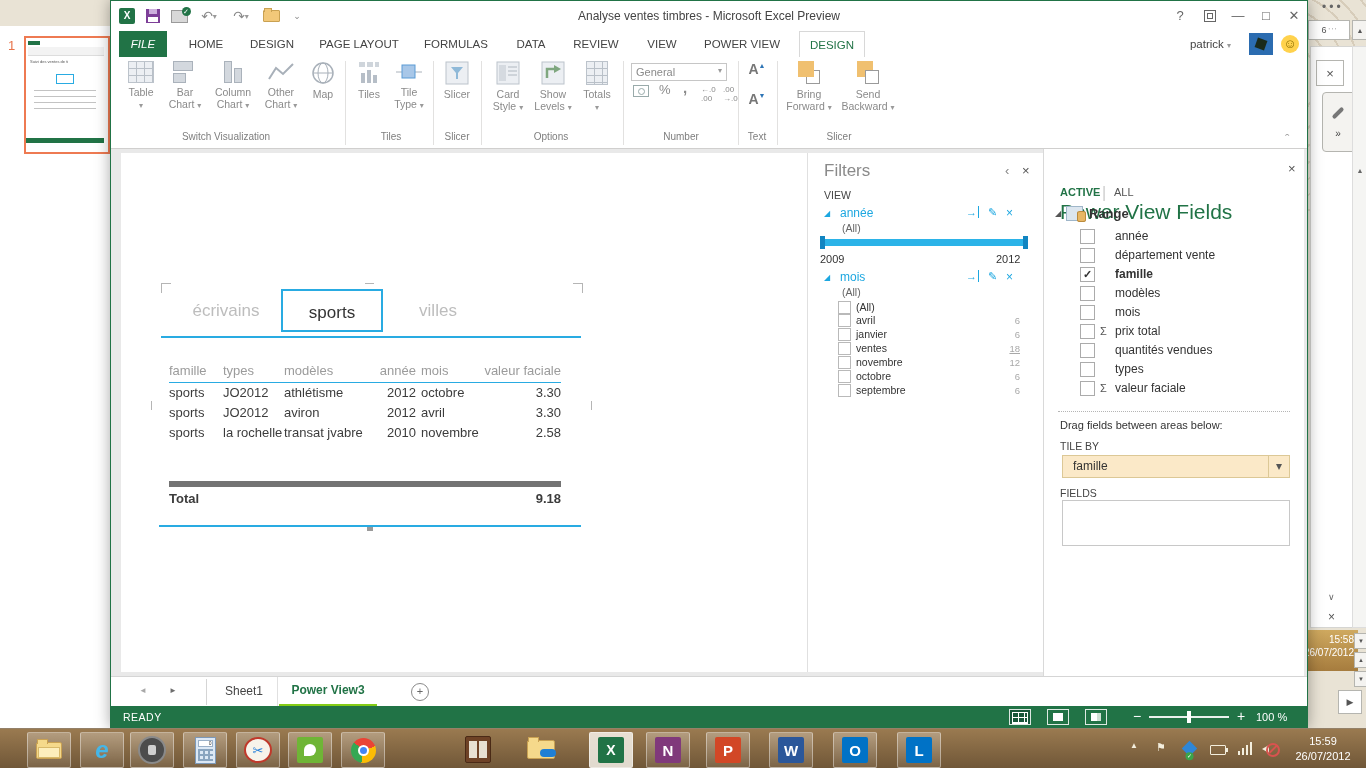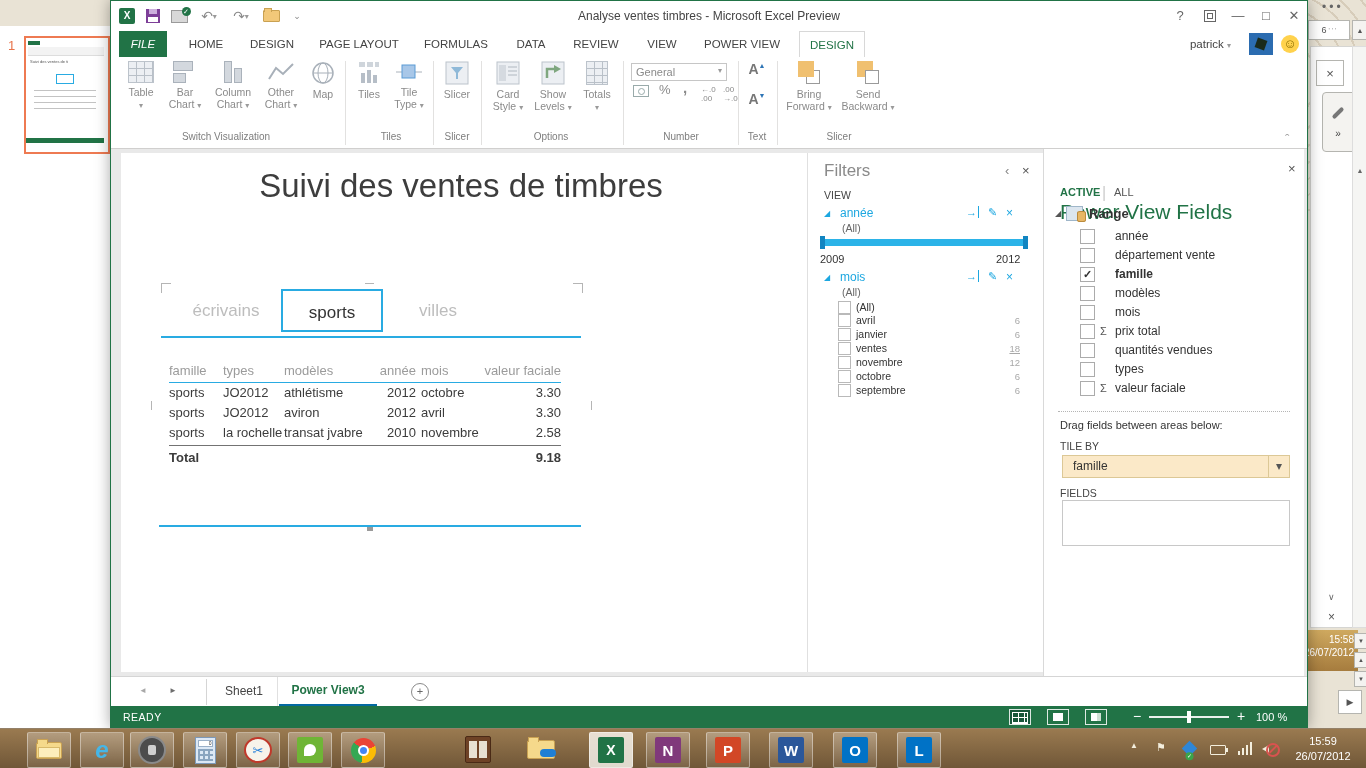--- a/index.html
+++ b/index.html
@@ -56,21 +56,21 @@
   #cvtitle{left:100px;top:14px;width:480px;text-align:center;font-size:33px;font-weight:300;color:#3d3d3d;}
   .corner{position:absolute;width:9px;height:9px;}
   .tilelabel{position:absolute;top:148px;font-size:17px;color:#bdbdbd;text-align:center;width:110px;}
   #tile-active{left:160px;top:136px;width:102px;height:43px;border:2px solid #29abe2;background:#fff;
       font-size:17px;color:#333;text-align:center;line-height:43px;box-sizing:border-box;}
   #tabline{left:40px;top:183px;width:420px;height:2px;background:#29abe2;}
   .tblrow{position:absolute;display:flex;height:20px;font-size:13px;color:#3c3c3c;line-height:20px;}
   .c0{width:54px}.c1{width:61px}.c2{width:92px}.c3{width:40px;text-align:right}
   .c4{width:62px;padding-left:5px;box-sizing:border-box}.c5{width:83px;text-align:right}
   #thead{color:#9b9b9b;border-bottom:1px solid #29abe2;height:22px;line-height:22px;}
-  #trow-total{border-top:1px solid #737373;font-weight:bold;height:22px;line-height:24px;}
+  #trow-total{border-top:6px solid #737373;font-weight:bold;height:22px;line-height:24px;margin-top:36px;}
   #bottomline{left:38px;top:372px;width:422px;height:2px;background:#29abe2;}
   
   #filters{left:696px;top:4px;width:231px;height:519px;background:#fff;border-left:1px solid #e0e0e0;}
   #fltitle{left:16px;top:8px;font-size:17px;font-weight:300;color:#8a8a8a;}
   .flhdr{position:absolute;font-size:12px;color:#1da7e0;}
   .flico{position:absolute;font-size:11px;color:#1da7e0;}
   .tri{color:#1da7e0;font-size:8px;}
   .allsel{position:absolute;font-size:10.5px;color:#666;}
   #slider{left:12px;top:86px;width:208px;height:7px;background:#2bb3e8;}
   .slcap{position:absolute;top:-3px;width:5px;height:13px;background:#1285c1;}
@@ -348,21 +348,20 @@
       <span>Send Backward</span> <span class="chev">▾</span>
     </div>
     <div class="rlabel" style="left:688px;width:80px;">Slicer</div>
 
     <div class="abs" style="left:1172px;top:74px;color:#8a8a8a;font-size:10px;transform:scaleY(.7);">⌃</div>
   </div>
 
   <div id="content" class="abs">
 
     <div id="sheet" class="abs">
-      <div id="cvtitle" class="abs">Suivi des ventes de timbres</div>
 
       <div class="corner abs" style="left:40px;top:130px;border-top:1px solid #b5b5b5;border-left:1px solid #b5b5b5;"></div>
       <div class="corner abs" style="left:452px;top:130px;border-top:1px solid #b5b5b5;border-right:1px solid #b5b5b5;"></div>
       <div class="abs" style="left:244px;top:130px;width:9px;height:1px;background:#b5b5b5;"></div>
       <div class="abs" style="left:30px;top:248px;width:1px;height:9px;background:#b5b5b5;"></div>
       <div class="abs" style="left:470px;top:248px;width:1px;height:9px;background:#b5b5b5;"></div>
 
       <div class="tilelabel abs" style="left:50px;">écrivains</div>
       <div id="tile-active" class="abs">sports</div>
       <div class="tilelabel abs" style="left:262px;">villes</div>
@@ -523,21 +522,21 @@
       <div class="abs" style="left:16px;top:338px;font-size:10.5px;color:#444;">FIELDS</div>
       <div id="fieldsbox" class="abs"></div>
     </div>
   </div>
 
   <div id="sheettabs" class="abs">
     <div class="abs" style="left:28px;top:9px;font-size:8px;color:#a8a8a8;">◄</div>
     <div class="abs" style="left:58px;top:9px;font-size:8px;color:#6e6e6e;">►</div>
     <div class="abs" style="left:95px;top:2px;width:1px;height:26px;background:#d5d5d5;"></div>
     <div class="abs" style="left:100px;top:0;width:66px;height:29px;text-align:center;line-height:29px;font-size:12px;color:#444;border-right:1px solid #e0e0e0;">Sheet1</div>
-    <div class="abs" style="left:168px;top:0;width:98px;height:27px;text-align:center;line-height:27px;font-size:12px;font-weight:bold;color:#217346;border-bottom:2px solid #0369a1;background:#fff;">Power View3</div>
+    <div class="abs" style="left:168px;top:0;width:98px;height:27px;text-align:center;line-height:27px;font-size:12px;font-weight:bold;color:#217346;border-bottom:2px solid #84cc16;background:#fff;">Power View3</div>
     <div class="abs" style="left:300px;top:6px;width:16px;height:16px;border:1px solid #8a8a8a;border-radius:50%;text-align:center;line-height:15px;font-size:11px;color:#666;">+</div>
   </div>
 
   <div id="statusbar" class="abs">
     <div class="abs" style="left:12px;top:5px;font-size:10.5px;letter-spacing:.5px;">READY</div>
     <div class="sbvic" style="left:898px;background:#17563a;">
       <div style="margin:2px;height:10px;background-image:repeating-linear-gradient(to right,transparent 0 5px,#fff 5px 6px),repeating-linear-gradient(to bottom,transparent 0 4px,#fff 4px 5px);border:1px solid #fff;"></div>
     </div>
     <div class="sbvic" style="left:936px;">
       <div style="margin:3px 5px;height:8px;background:#fff;"></div>

